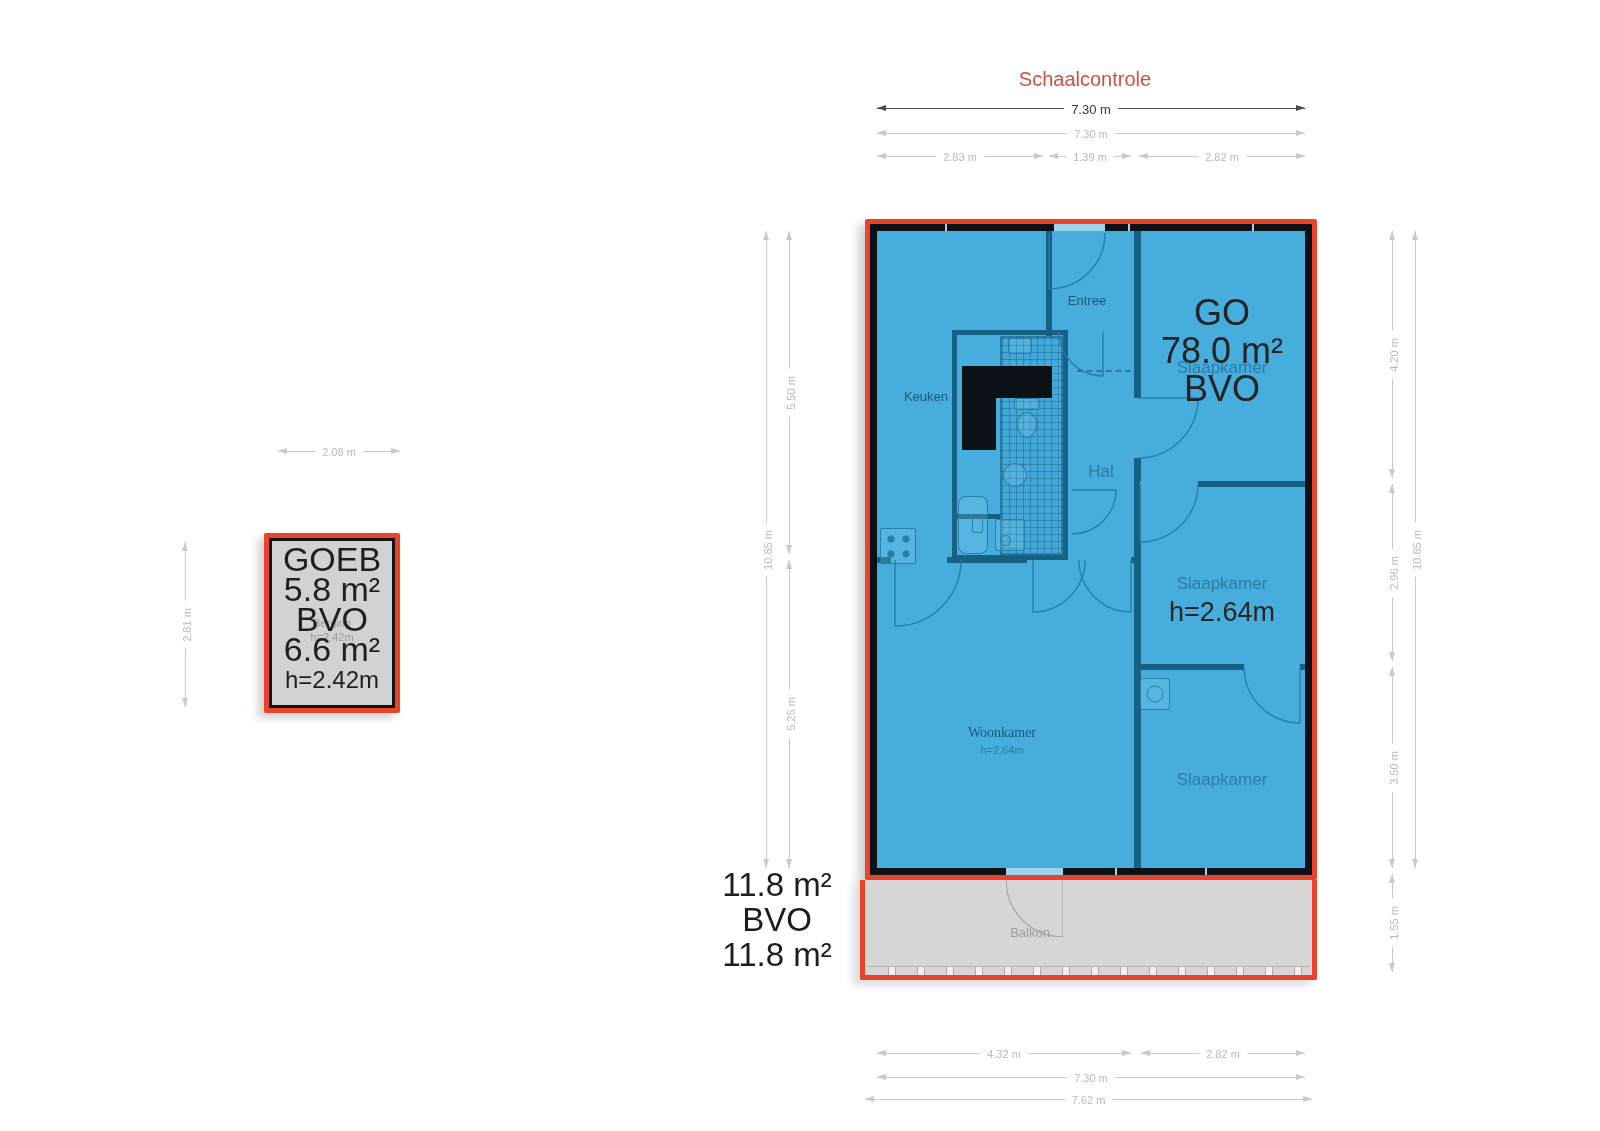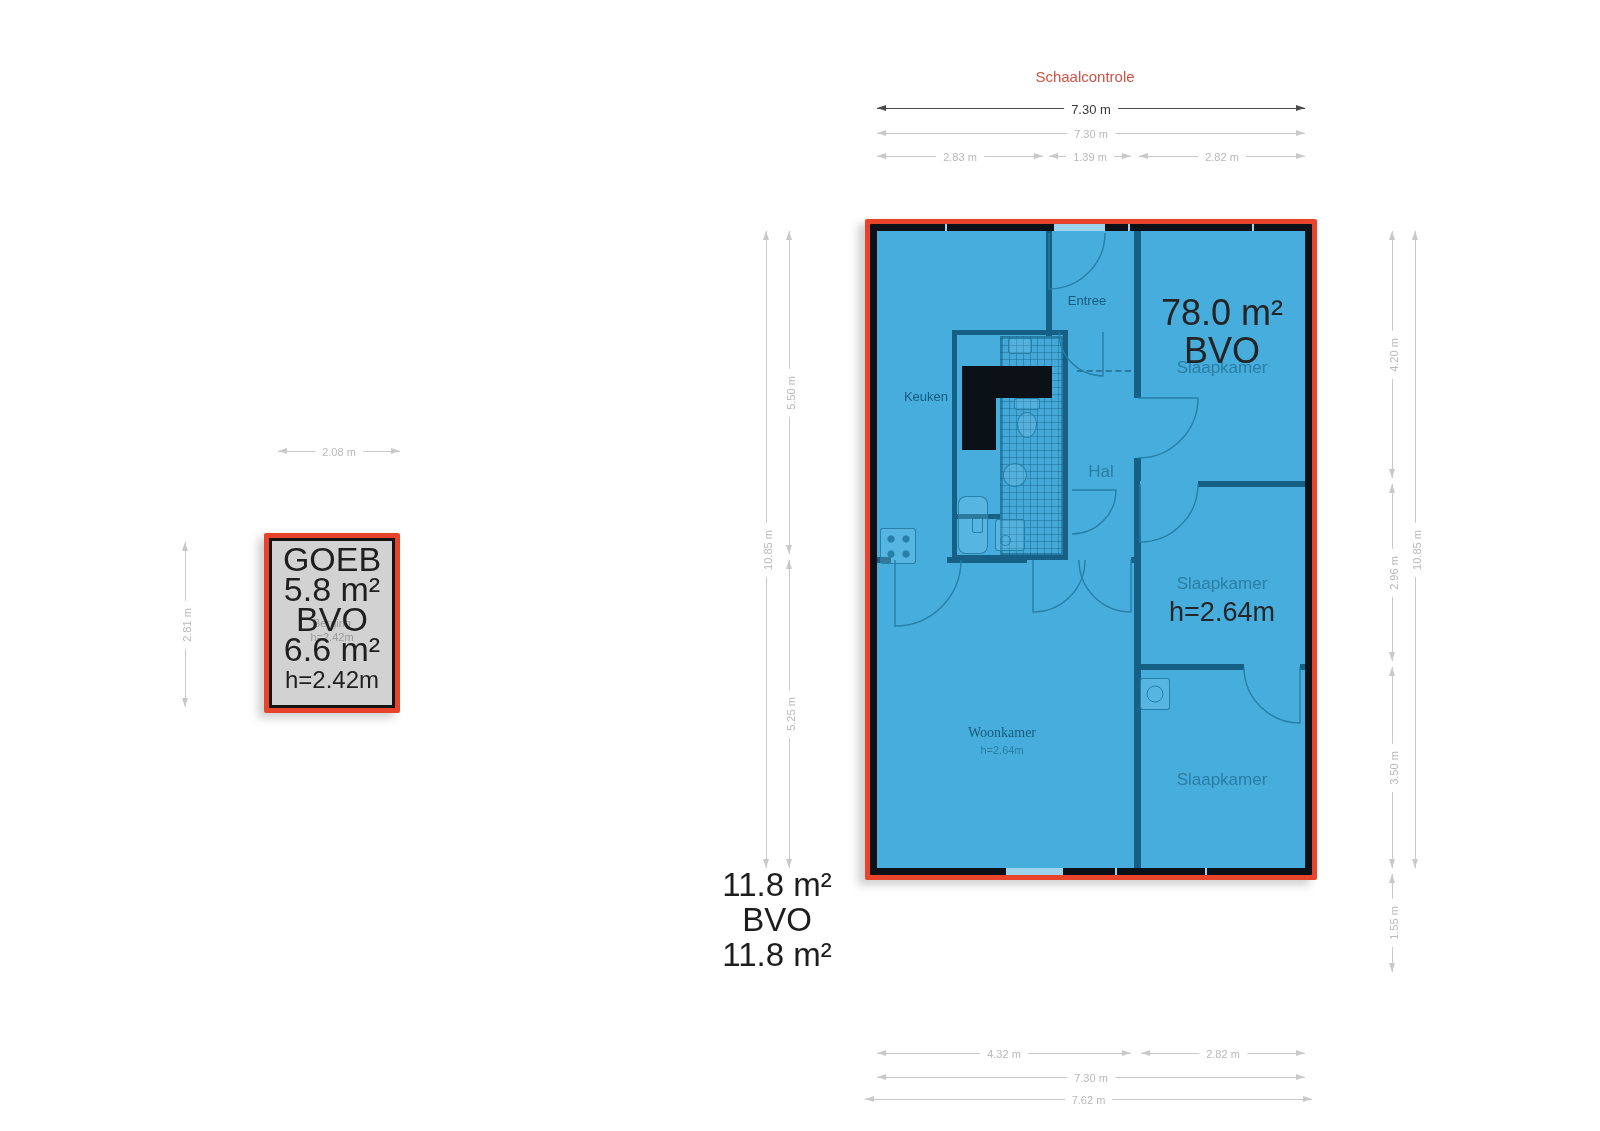--- a/index.html
+++ b/index.html
@@ -2,21 +2,21 @@
 <html><head>
 <meta charset="utf-8">
 <style>
   :root{
     --red:#E8432B; --blue:#47ADDD; --teal:#156084; --wallblack:#0C1117;
     --fx:rgba(36,125,165,.95); --dimlight:#C9C9C9; --dimdark:#4A4A4A;
   }
   html,body{margin:0;padding:0;background:#fff;}
   .canvas{position:relative;width:1600px;height:1131px;background:#fff;overflow:hidden;
           font-family:"Liberation Sans","DejaVu Sans",sans-serif;}
-  .title{position:absolute;text-align:center;color:#CD5246;font-size:15px;}
+  .title{position:absolute;text-align:center;color:#CD5246;font-size:20px;}
   
   .dh{position:absolute;height:0;border-top:1px solid var(--c,var(--dimlight));}
   .dh::before{content:"";position:absolute;left:0;top:-4px;width:0;height:0;border-style:solid;
     border-width:3.5px 9px 3.5px 0;border-color:transparent var(--c,var(--dimlight)) transparent transparent;}
   .dh::after{content:"";position:absolute;right:0;top:-4px;width:0;height:0;border-style:solid;
     border-width:3.5px 0 3.5px 9px;border-color:transparent transparent transparent var(--c,var(--dimlight));}
   .dh .lbl{position:absolute;left:50%;top:0;transform:translate(-50%,-50%);background:#fff;
     padding:0 7px;font-size:11px;line-height:13px;color:#B9B9B9;white-space:nowrap;}
   .dh.dark{--c:var(--dimdark);}
   .dh.dark .lbl{color:#383838;font-size:13px;}
@@ -198,35 +198,43 @@
       <span class="rlabel" style="left:49px;top:165px;">Keuken</span>
       <span class="rlabel" style="left:210px;top:69px;">Entree</span>
       <span class="rlabel faint" style="left:224px;top:241px;">Hal</span>
       <span class="rlabel faint" style="left:345px;top:137px;">Slaapkamer</span>
       <span class="rlabel faint" style="left:345px;top:353px;">Slaapkamer</span>
       <span class="rlabel faint" style="left:345px;top:549px;">Slaapkamer</span>
       <span class="rlabel" style="left:125px;top:502px;font-size:14px;font-family:Liberation Serif, serif;">Woonkamer</span>
       <span class="rlabel faint" style="left:125px;top:519px;font-size:11px;">h=2.64m</span>
 
       <div class="go-text">
+        <div>GO</div>
         <div>78.0 m²</div>
         <div>BVO</div>
       </div>
       <span class="big-h" style="left:345px;top:381px;">h=2.64m</span>
     </div>
 
     <div class="wdoor" style="left:189px;top:5px;width:51px;"></div>
     <div class="wtick" style="left:80px;top:5px;"></div>
     <div class="wtick" style="left:263px;top:5px;"></div>
     <div class="wtick" style="left:387px;top:5px;"></div>
     <div class="wdoor" style="left:141px;top:649px;width:57px;"></div>
     <div class="wtick" style="left:250px;top:649px;"></div>
     <div class="wtick" style="left:340px;top:649px;"></div>
   </div>
 
+  <div class="balcony">
+    <div class="railing"></div>
+    <svg style="position:absolute;left:141px;top:0;" width="57" height="57" viewBox="0 0 57 57">
+      <path d="M 0 0 A 57 57 0 0 0 57 57 M 57 0 L 57 57" fill="none" stroke="#A8A8A8" stroke-width="1.3"></path>
+    </svg>
+    <span class="balkon-label" style="left:165px;top:52px;">Balkon</span>
+  </div>
 
   <div class="gogb-text">
     <div>11.8 m²</div>
     <div>BVO</div>
     <div>11.8 m²</div>
   </div>
 
   <div class="storage-box">
     <div class="storage-inner">
       <span class="ghost" style="top:76px;">Berging</span>

